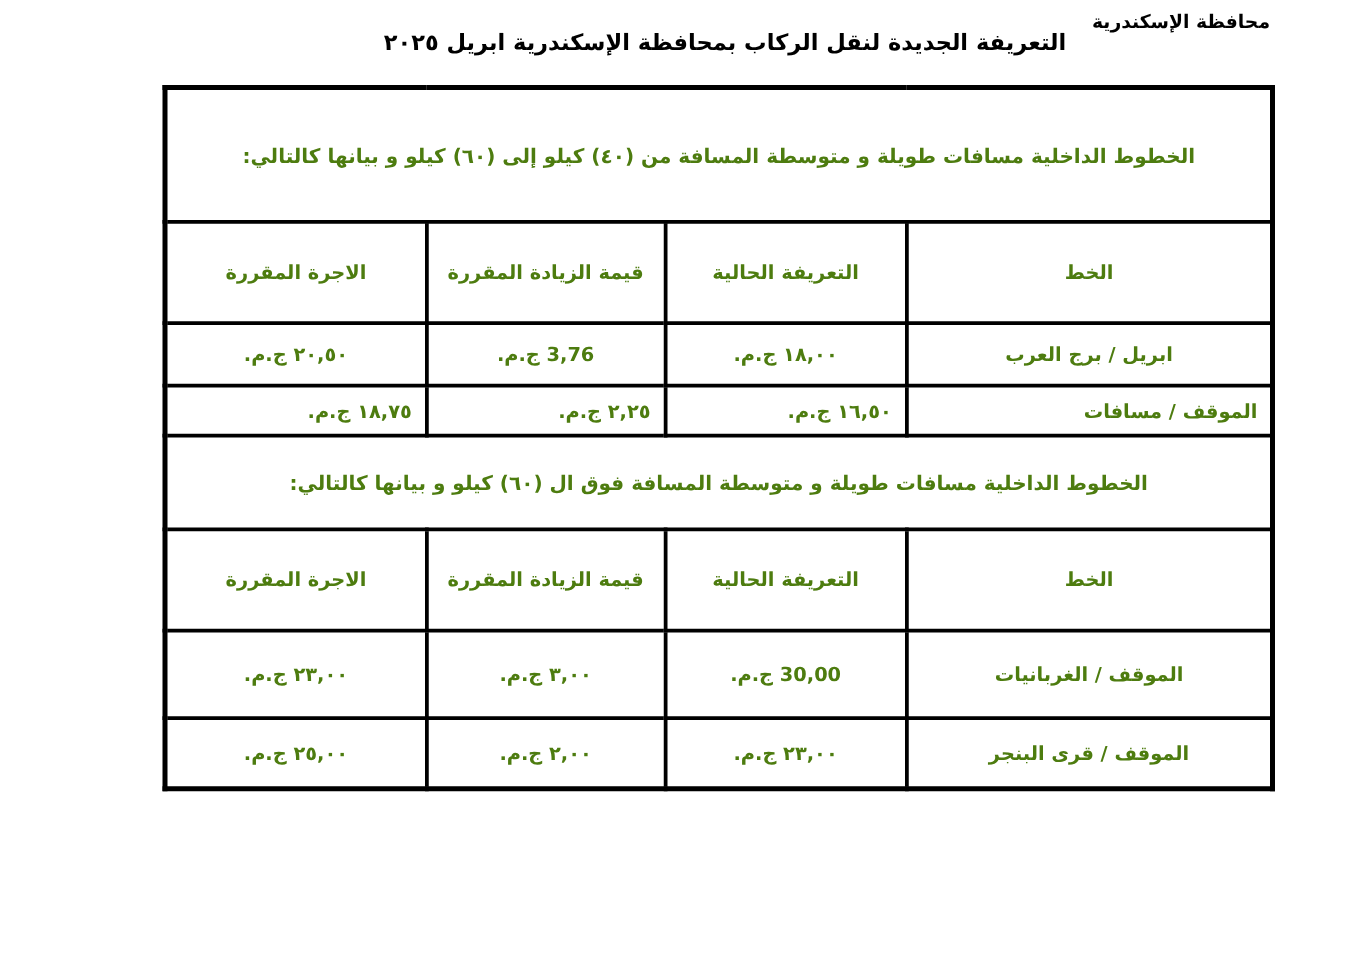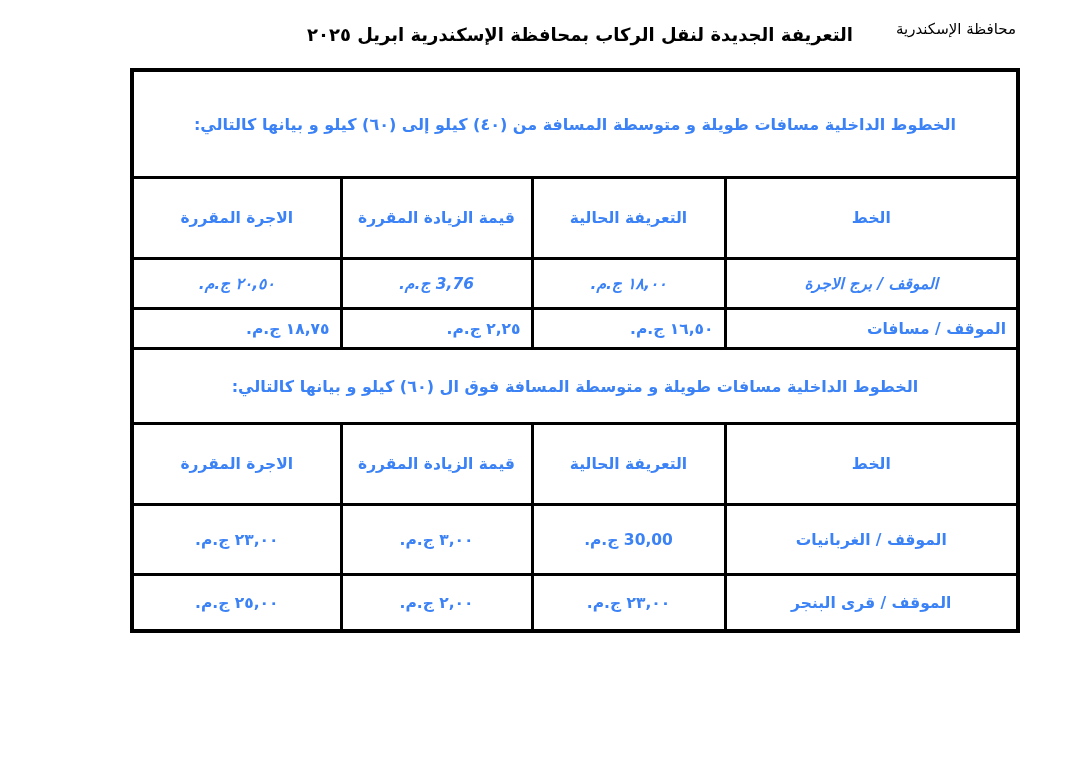--- a/index.html
+++ b/index.html
@@ -22,55 +22,55 @@
     width: 100%;
     text-align: center;
     font-size: 18px;
     font-weight: bold;
     direction: rtl;
     letter-spacing: 0px;
     padding-left: 28px;
   }
   .governorate {
     position: absolute;
-    top: 20px;
+    top: 8px;
     right: 64px;
     font-size: 15px;
-    font-weight: normal;
+    font-weight: bold;
     direction: rtl;
   }
   table.tariff {
     position: absolute;
     left: 130px;
     top: 68px;
     width: 886px;
     border-collapse: collapse;
     table-layout: fixed;
     border: 4px solid #000000;
   }
   table.tariff td {
     border: 3px solid #000000;
     text-align: center;
     vertical-align: middle;
     font-weight: bold;
     font-size: 15.5px;
-    color: #3b82f6;
+    color: #4d7c0f;
     padding: 0 10px;
     direction: rtl;
     overflow: hidden;
   }
   
   col.c-line     { width: 293px; }
   col.c-current  { width: 193px; }
   col.c-increase { width: 191px; }
   col.c-fare     { width: 209px; }
   
   tr.r-sec1  td { height: 104px; font-size: 16px; }
   tr.r-head  td { height: 78px; }
-  tr.r-d1    td { height: 47px; font-style: italic; }
+  tr.r-d1    td { height: 47px; }
   tr.r-d2    td { height: 37px; text-align: right; }
   tr.r-sec2  td { height: 72px; font-size: 16px; }
   tr.r-d3    td { height: 67px; }
   tr.r-d4    td { height: 53px; }
 </style>
 </head>
 <body>
 
 <div class="doc-title">التعريفة الجديدة لنقل الركاب بمحافظة الإسكندرية ابريل ٢٠٢٥</div>
 
@@ -88,21 +88,21 @@
     <tr class="r-sec1">
       <td colspan="4">الخطوط الداخلية مسافات طويلة و متوسطة المسافة من (٤٠) كيلو إلى (٦٠) كيلو و بيانها كالتالي:</td>
     </tr>
     <tr class="r-head">
       <td>الخط</td>
       <td>التعريفة الحالية</td>
       <td>قيمة الزيادة المقررة</td>
       <td>الاجرة المقررة</td>
     </tr>
     <tr class="r-d1">
-      <td>الموقف / برج الاجرة</td>
+      <td>ابريل / برج العرب</td>
       <td>١٨,٠٠ ج.م.</td>
       <td>3,76 ج.م.</td>
       <td>٢٠,٥٠ ج.م.</td>
     </tr>
     <tr class="r-d2">
       <td>الموقف / مسافات</td>
       <td>١٦,٥٠ ج.م.</td>
       <td>٢,٢٥ ج.م.</td>
       <td>١٨,٧٥ ج.م.</td>
     </tr>

